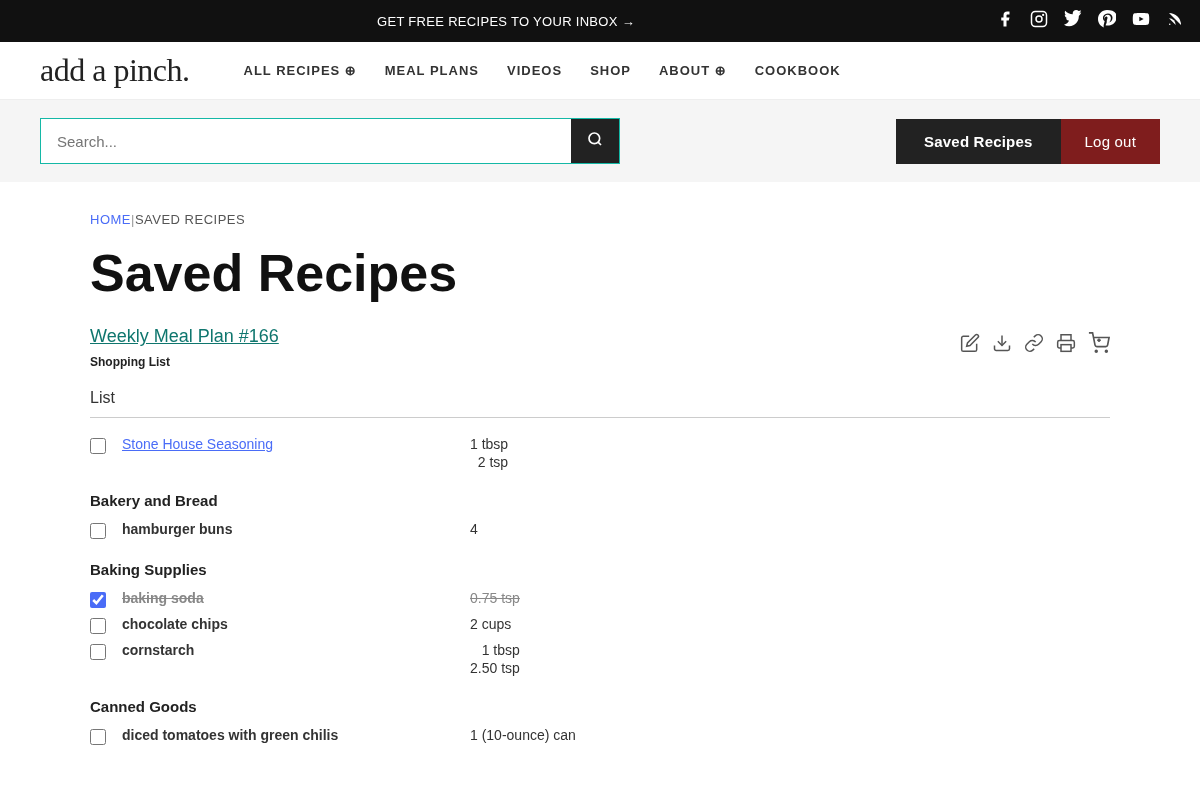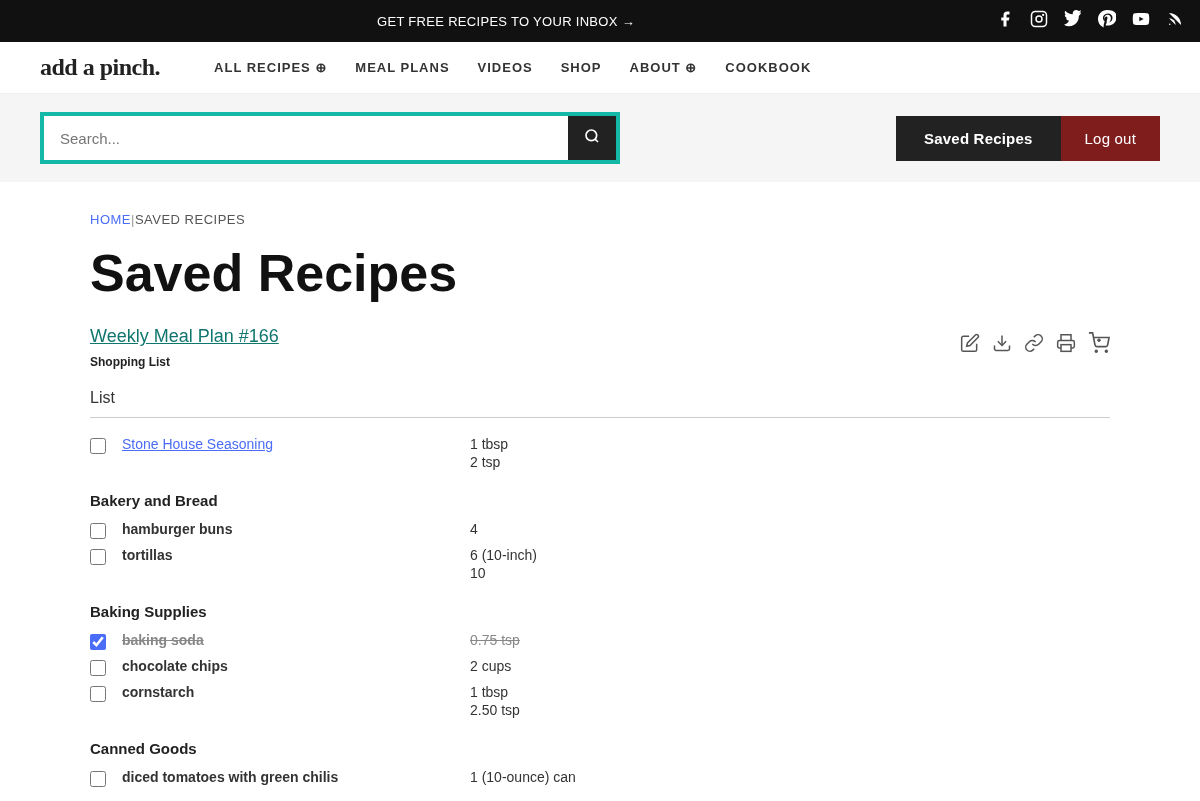--- a/index.html
+++ b/index.html
@@ -24,22 +24,22 @@
 
     
     .header {
       display: flex;
       align-items: center;
       padding: 10px 40px;
       border-bottom: 1px solid #eee;
       gap: 40px;
     }
     .logo {
-      font-size: 24px;
-      font-weight: 700;
+      font-size: 32px;
+      font-weight: 400;
       font-family: Georgia, serif;
       color: #222;
       letter-spacing: -0.5px;
       white-space: nowrap;
       flex-shrink: 0;
     }
     nav { display: flex; gap: 0; align-items: center; flex: 1; }
     .nav-item {
       font-size: 13px;
       font-weight: 600;
@@ -59,21 +59,21 @@
       background: #f5f5f5;
       padding: 18px 40px;
       display: flex;
       align-items: center;
       justify-content: space-between;
     }
     .search-form {
       display: flex;
       align-items: center;
       background: #fff;
-      border: 4px solid #14b8a6;
+      border: 1px solid #14b8a6;
       width: 580px;
     }
     .search-input {
       flex: 1;
       border: none;
       outline: none;
       padding: 12px 16px;
       font-size: 15px;
       background: transparent;
       color: #555;
@@ -228,20 +228,21 @@
     .list-row-left {
       display: flex;
       align-items: flex-start;
       gap: 16px;
       width: 380px;
     }
     .list-row-amounts {
       display: flex;
       flex-direction: column;
       gap: 2px;
+      align-items: flex-end;
     }
   </style>
 </head>
 <body>
 
 <div class="top-banner">
   <div class="banner-text">GET FREE RECIPES TO YOUR INBOX →</div>
   <div class="social-icons">
 
     <span class="social-icon">
@@ -390,30 +391,20 @@
       <div class="category-header">Bakery and Bread</div>
       <div class="list-row">
         <div class="list-row-left">
           <input type="checkbox" style="margin-top: 2px; flex-shrink: 0;">
           <span class="item-label bold">hamburger buns</span>
         </div>
         <div class="list-row-amounts">
           <span class="amount-text">4</span>
         </div>
       </div>
-      <div class="list-row">
-        <div class="list-row-left">
-          <input type="checkbox" style="margin-top: 2px; flex-shrink: 0;">
-          <span class="item-label bold">tortillas</span>
-        </div>
-        <div class="list-row-amounts">
-          <span class="amount-text">6 (10-inch)</span>
-          <span class="amount-text">10</span>
-        </div>
-      </div>
       <div class="category-header">Baking Supplies</div>
       <div class="list-row">
         <div class="list-row-left">
           <input type="checkbox" checked="" style="margin-top: 2px; flex-shrink: 0;">
           <span class="item-label bold strikethrough">baking soda</span>
         </div>
         <div class="list-row-amounts">
           <span class="amount-text strikethrough">0.75 tsp</span>
         </div>
       </div>

